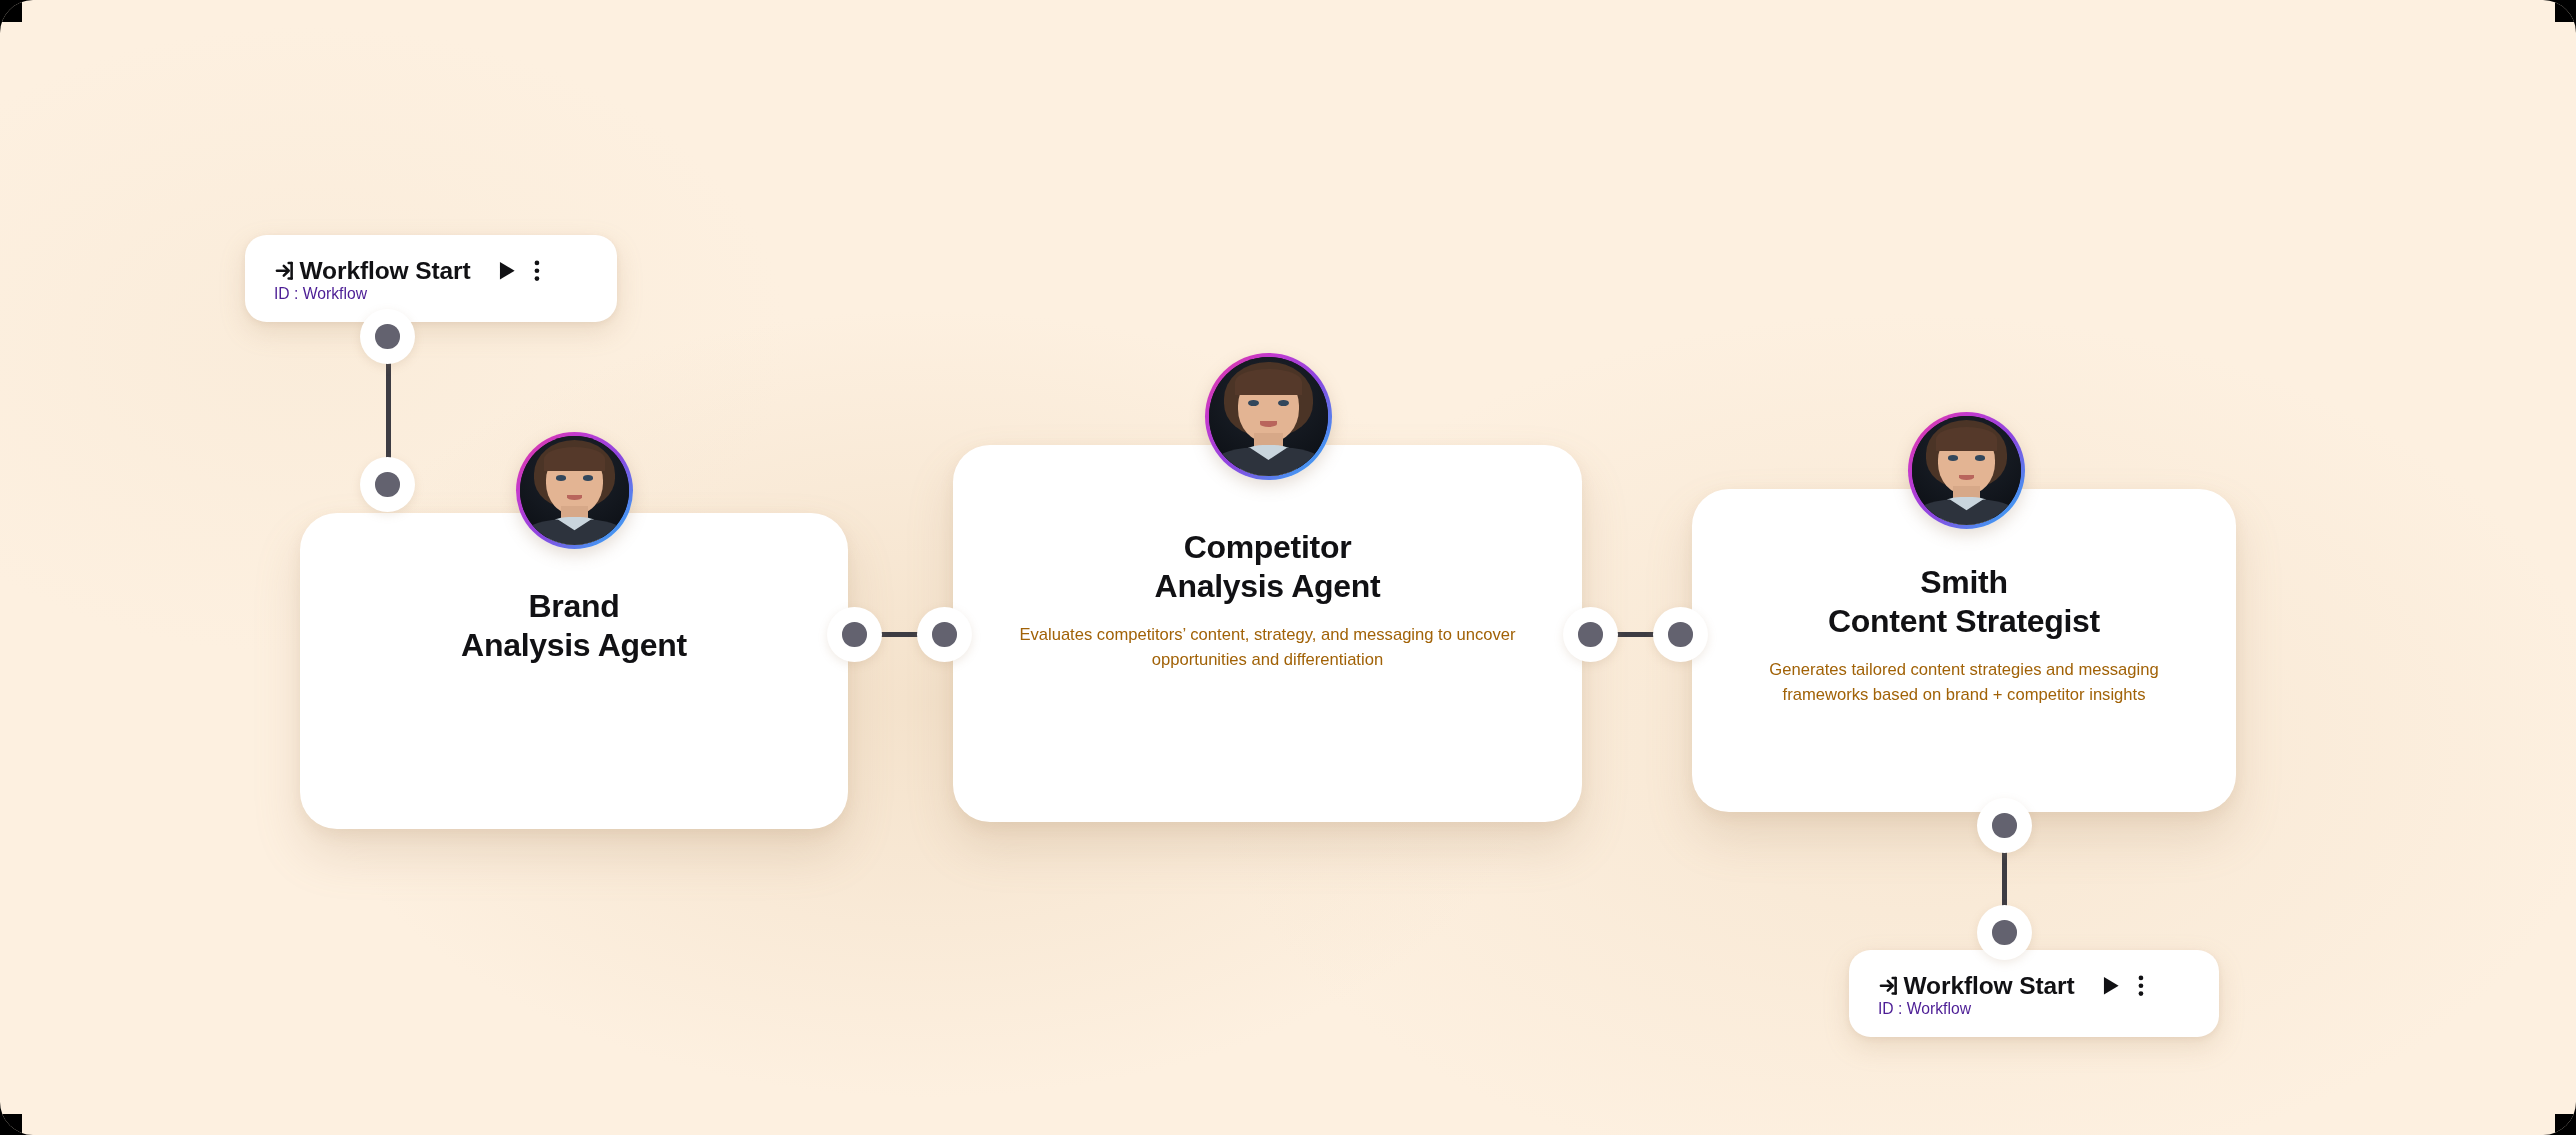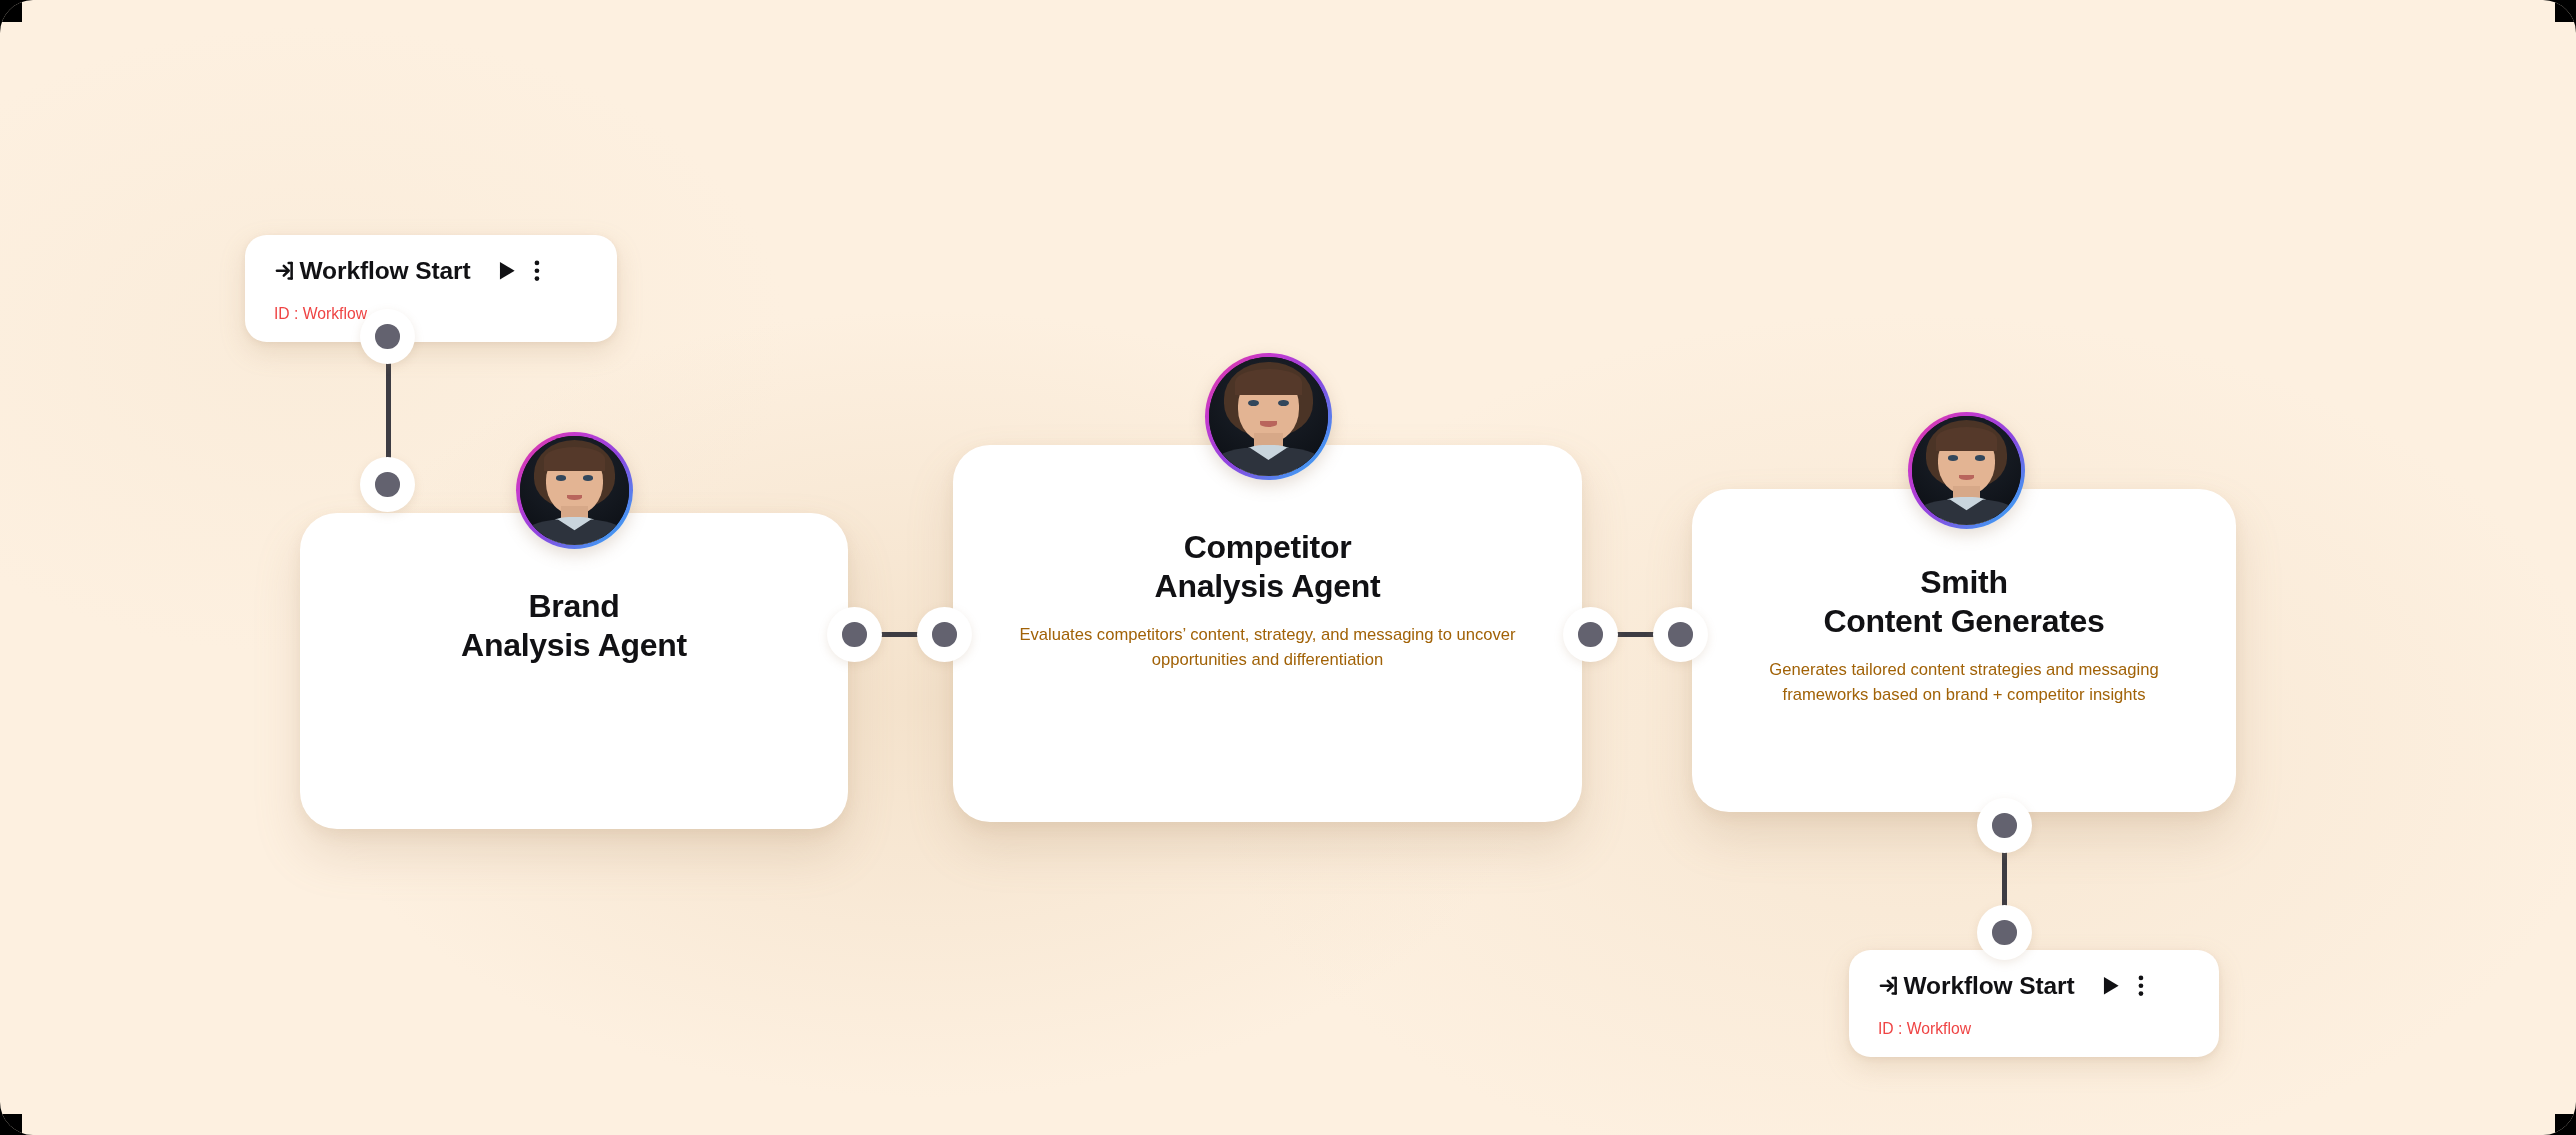--- a/index.html
+++ b/index.html
@@ -59,23 +59,23 @@
     letter-spacing: -0.1px;
   }
   .wf-actions {
     display: flex;
     align-items: center;
     gap: 17.6px;
     margin-left: 25.4px;
   }
   .play-icon, .dots-icon { display: flex; align-items: center; cursor: pointer; }
   .wf-sub {
-    margin-top: 20px;
+    margin-top: 0;
     font-size: 15.7px;
-    color: #ef4444;
+    color: #4c1d95;
     font-weight: 400;
   }
 
   
   .agent-card {
     position: absolute;
     background: #ffffff;
     border-radius: 37px;
     box-shadow: 0 25.4px 47px rgba(170,137,100,.20), 0 5.9px 13.7px rgba(170,137,100,.12);
     text-align: center;
@@ -239,21 +239,21 @@
         <span class="pf-eye r"></span>
       <span class="pf-mouth"></span>
         <span class="pf-neck"></span>
         <span class="pf-shirt"></span>
       <span class="pf-suit"></span>
     </div>
   </div>
 
   <div class="agent-card" style="left:1692px; top:489px; width:544px; height:323px; padding:74px 47px 0;">
     <div class="agent-title">Smith
-Content Generates</div>
+Content Strategist</div>
     <div class="agent-desc">Generates tailored content strategies and messaging frameworks based on brand + competitor insights</div>
   </div>
   <div class="avatar" style="left:1908px; top:412px; width:117px; height:117px;">
     <div class="avatar-inner">
       <span class="pf-bg"></span>
         <span class="pf-hair"></span>
         <span class="pf-face"></span>
       <span class="pf-fr"></span>
         <span class="pf-eye l"></span>
         <span class="pf-eye r"></span>

